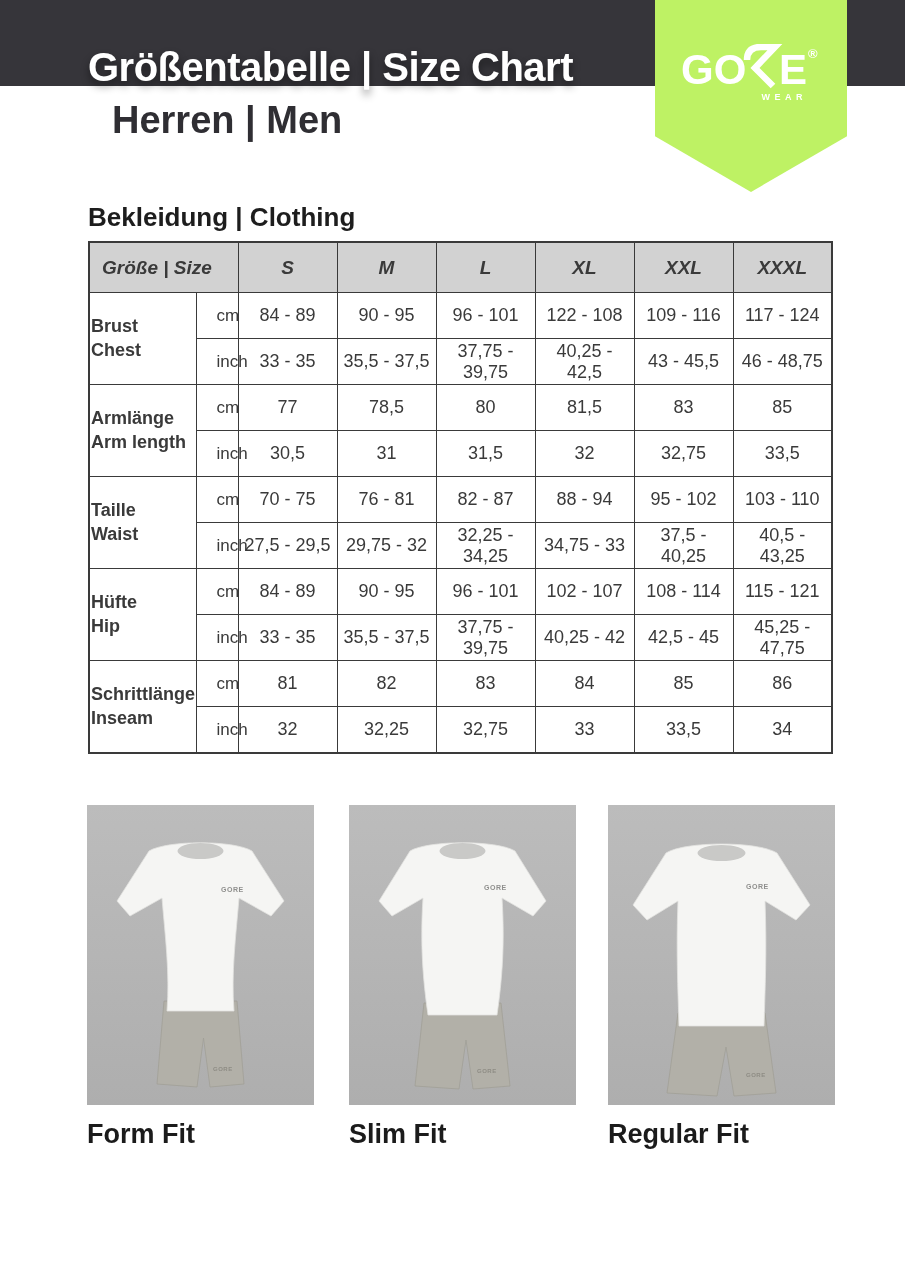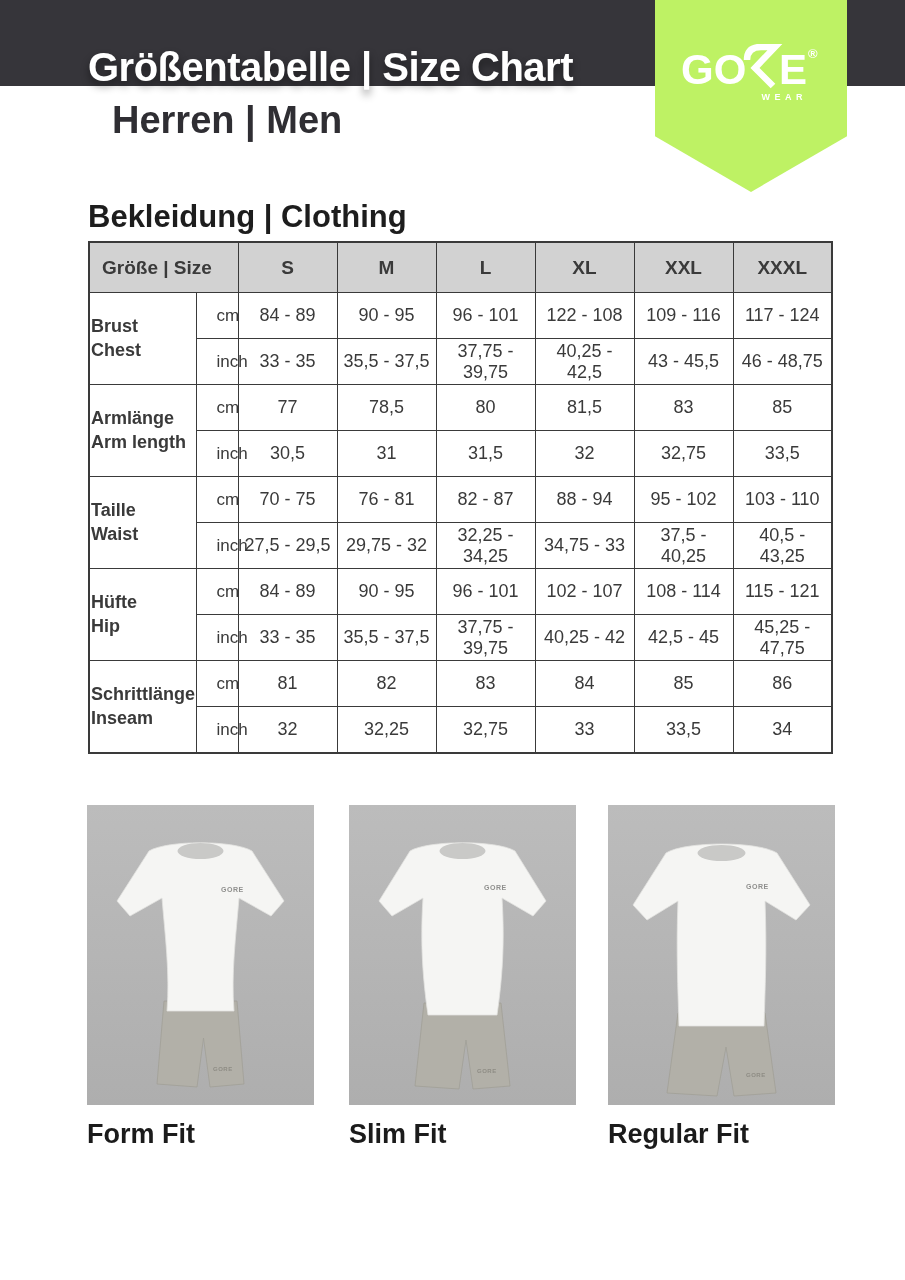--- a/index.html
+++ b/index.html
@@ -14,29 +14,29 @@
   .page-subtitle{position:absolute;left:112px;top:99px;font-size:38px;line-height:42px;
                  font-weight:bold;color:#2f2e33;white-space:nowrap;}
   .pennant{position:absolute;left:655px;top:0;width:192px;height:192px;background:#bef264;
            clip-path:polygon(0 0,100% 0,100% 71%,50% 100%,0 71%);z-index:3;}
   .logo-wrap{position:absolute;left:0;top:44px;width:192px;display:flex;justify-content:center;}
   .logo-txt{font-family:"Liberation Sans",sans-serif;font-weight:bold;font-size:42px;fill:#ffffff;}
   .logo-reg{font-family:"Liberation Sans",sans-serif;font-weight:bold;font-size:13px;fill:#ffffff;}
   .logo-sub{font-family:"Liberation Sans",sans-serif;font-weight:bold;font-size:9px;fill:#ffffff;letter-spacing:4.5px;}
 
   
-  .section-heading{position:absolute;left:88px;top:202px;font-size:31px;line-height:30px;
+  .section-heading{position:absolute;left:88px;top:202px;font-size:26px;line-height:30px;
                    font-weight:bold;color:#1d1d1d;white-space:nowrap;}
 
   
   table.size-table{position:absolute;left:88px;top:241px;width:744px;table-layout:fixed;
                    border-collapse:collapse;background:#ffffff;border:2.5px solid #3a3a3a;}
   .size-table th,.size-table td{border:1.6px solid #3a3a3a;color:#3a3a3a;
                    font-family:"Liberation Sans",sans-serif;vertical-align:middle;}
-  .size-table th{height:47px;background:#d2d2d2;font-size:19px;font-weight:bold;text-align:center;}
+  .size-table th{height:47px;background:#d2d2d2;font-size:19px;font-weight:bold;text-align:center;font-style:italic;}
   .size-table th.corner{text-align:left;padding-left:12px;}
   .size-table td{height:43px;font-size:18px;text-align:center;background:#ffffff;}
   .size-table td.lbl{text-align:left;font-weight:bold;font-size:18px;line-height:1.3;}
   .size-table td.unit{font-size:17px;padding-left:20px;}
 
   
   .photo{position:absolute;top:805px;width:227px;height:300px;}
   .photo svg{display:block;width:227px;height:300px;}
   .photo-1{left:87px;} .photo-2{left:349px;} .photo-3{left:608px;}
   .shirt{fill:#f5f5f3;stroke:#e2e2e0;stroke-width:0.8;}

